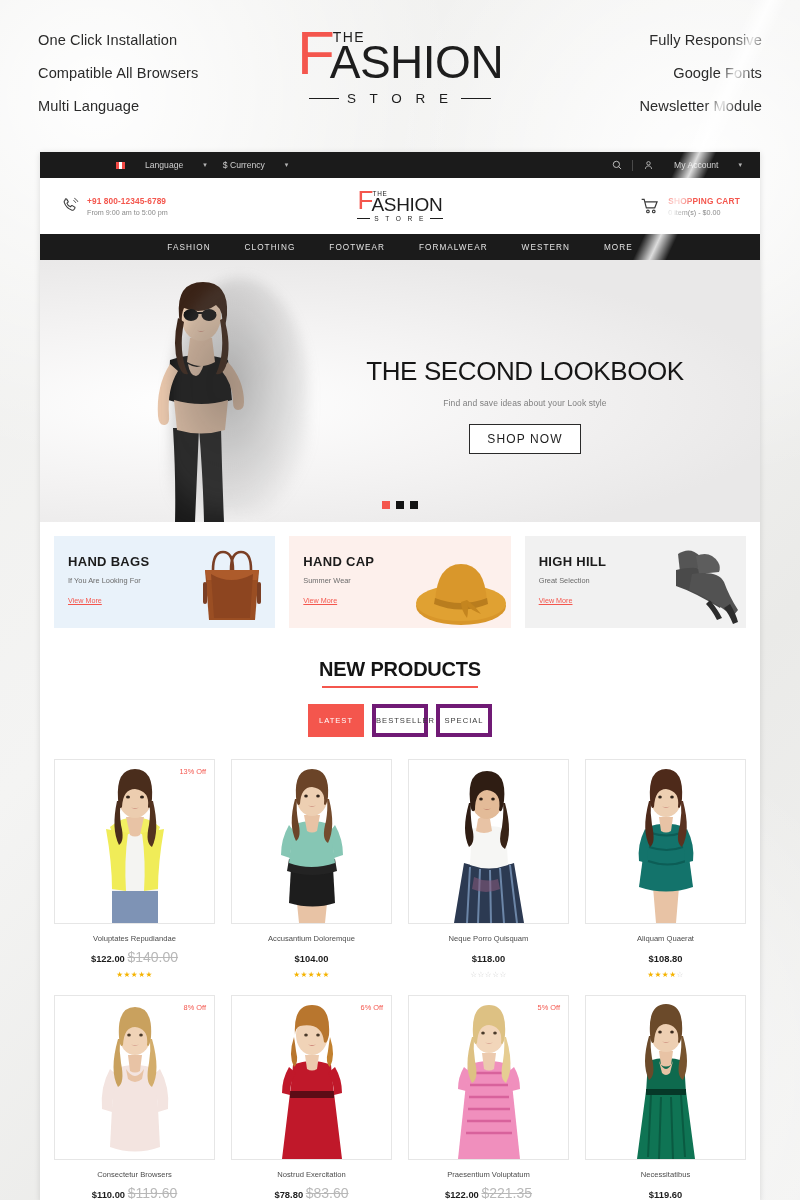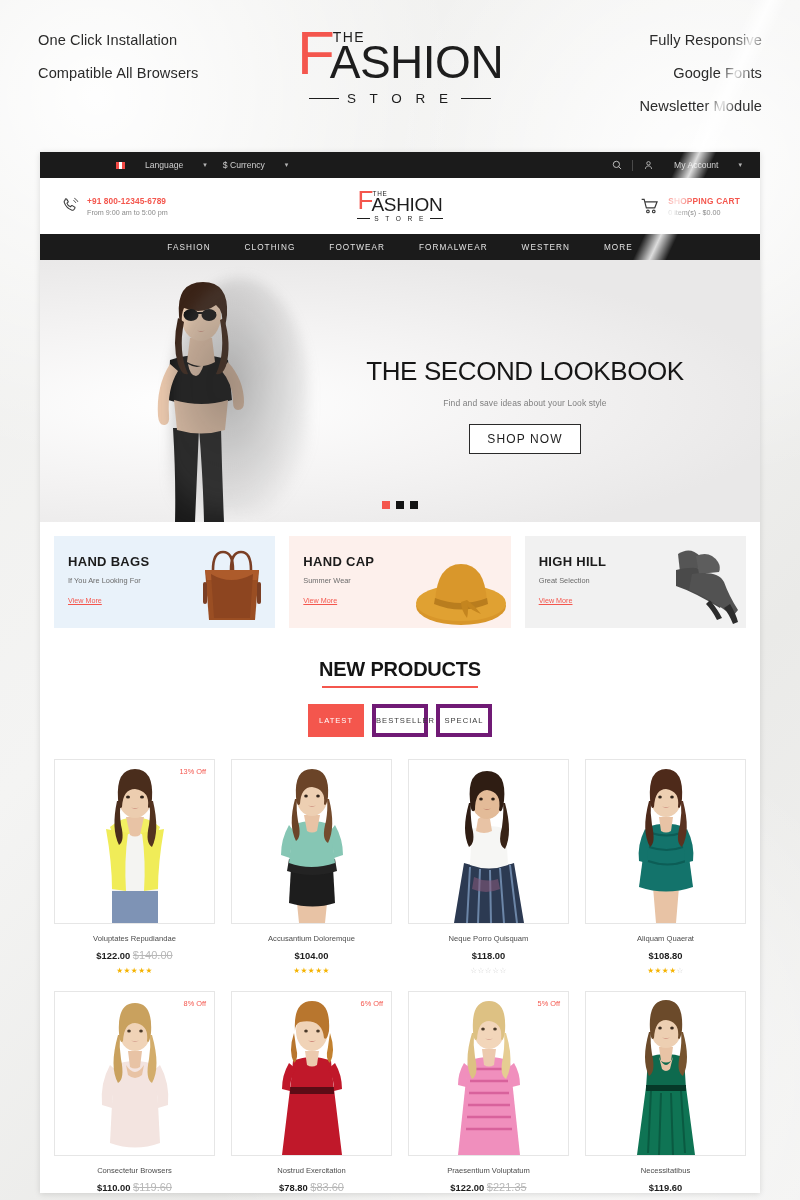--- a/index.html
+++ b/index.html
@@ -133,33 +133,34 @@
   .grid { display: grid; grid-template-columns: repeat(4, 1fr); gap: 16px; padding: 22px 14px 0 14px; }
   .card { text-align: center; }
   .card-img {
     border: 1px solid #e6e6e6; height: 165px; position: relative; overflow: hidden; background: #fff;
     display: flex; align-items: flex-end; justify-content: center;
   }
   .badge { position: absolute; top: 7px; right: 8px; font-size: 7.4px; color: #f4564d; }
   .card-name { font-size: 7.6px; color: #4c4c4c; margin-top: 10px; }
   .card-price { margin-top: 6px; font-size: 9.4px; }
   .price-new { color: #1c1c1c; font-weight: bold; }
-  .price-old { color: #b8b8b8; text-decoration: line-through; font-size: 11px; margin-left: 0; }
+  .price-old { color: #b8b8b8; text-decoration: line-through; font-size: 14px; margin-left: 0; }
   .stars { margin-top: 5px; font-size: 7.6px; letter-spacing: .5px; color: #f5b301; }
   .stars .off { color: #cfcfcf; }
 
   svg { display: block; }
 </style>
 </head>
 <body>
 
 <div class="promo">
   <div class="promo-col left">
     <div class="promo-item">One Click Installation</div>
     <div class="promo-item">Compatible All Browsers</div>
+    <div class="promo-item">Multi Language</div>
   </div>
 
   <div class="brand">
     <div class="brand-top">
       <span class="brand-f">F</span>
       <span class="brand-words">
         <span class="brand-the">THE</span>
         <span class="brand-ashion">ASHION</span>
       </span>
     </div>

